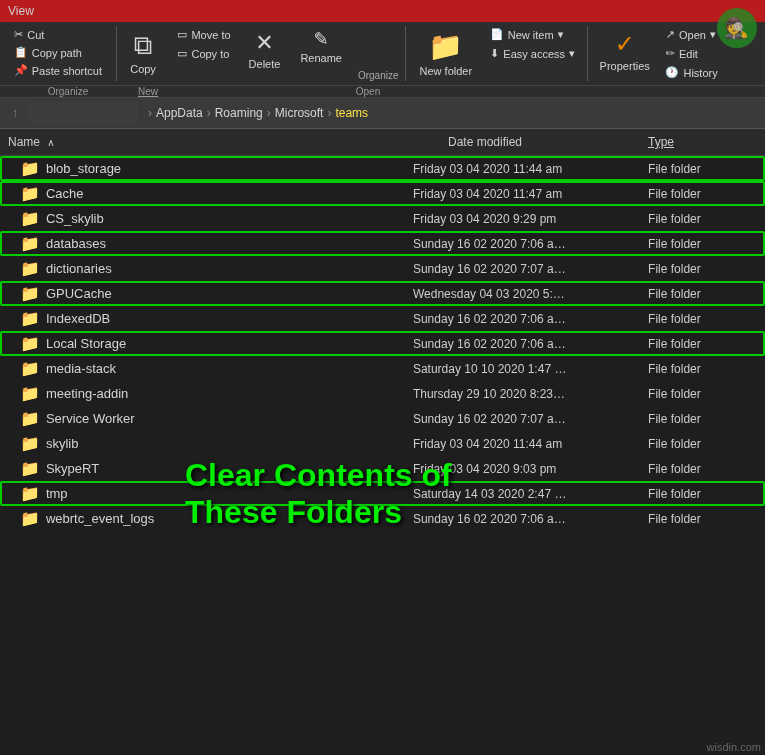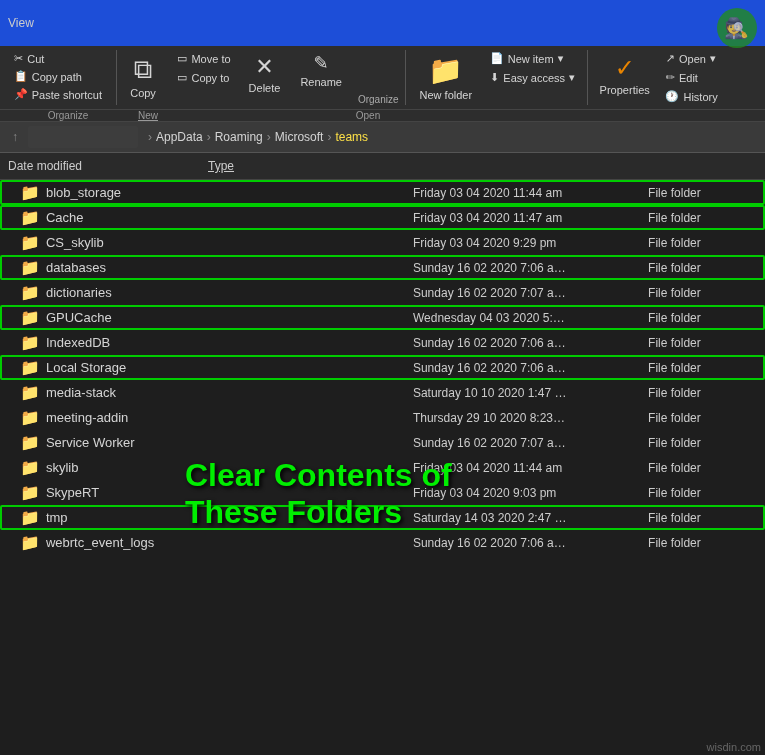--- a/index.html
+++ b/index.html
@@ -9,22 +9,22 @@
       font-family: 'Segoe UI', sans-serif;
       font-size: 13px;
       width: 765px;
       height: 755px;
       overflow: hidden;
       position: relative;
     }
 
     
     .header-bar {
-      background: #1d4ed8;
-      padding: 16px 8px;
+      background: #b91c1c;
+      padding: 4px 8px;
       font-size: 12px;
       color: #ccc;
       display: flex;
       align-items: center;
     }
 
     
     .ribbon {
       background: #2d2d2d;
       border-bottom: 1px solid #444;
@@ -425,20 +425,24 @@
     <span class="breadcrumb-sep">›</span>
     <span class="breadcrumb-item">Roaming</span>
     <span class="breadcrumb-sep">›</span>
     <span class="breadcrumb-item">Microsoft</span>
     <span class="breadcrumb-sep">›</span>
     <span class="breadcrumb-current">teams</span>
   </div>
 </div>
 
 <div class="col-headers">
+  <div class="col-header col-name">
+    <span>Name</span>
+    <span class="sort-arrow">∧</span>
+  </div>
   <div class="col-header col-date">
     <span>Date modified</span>
   </div>
   <div class="col-header col-type">
     <span>Type</span>
   </div>
 </div>
 
 <div class="file-list" id="file-list">
 <div class="file-row highlighted">

